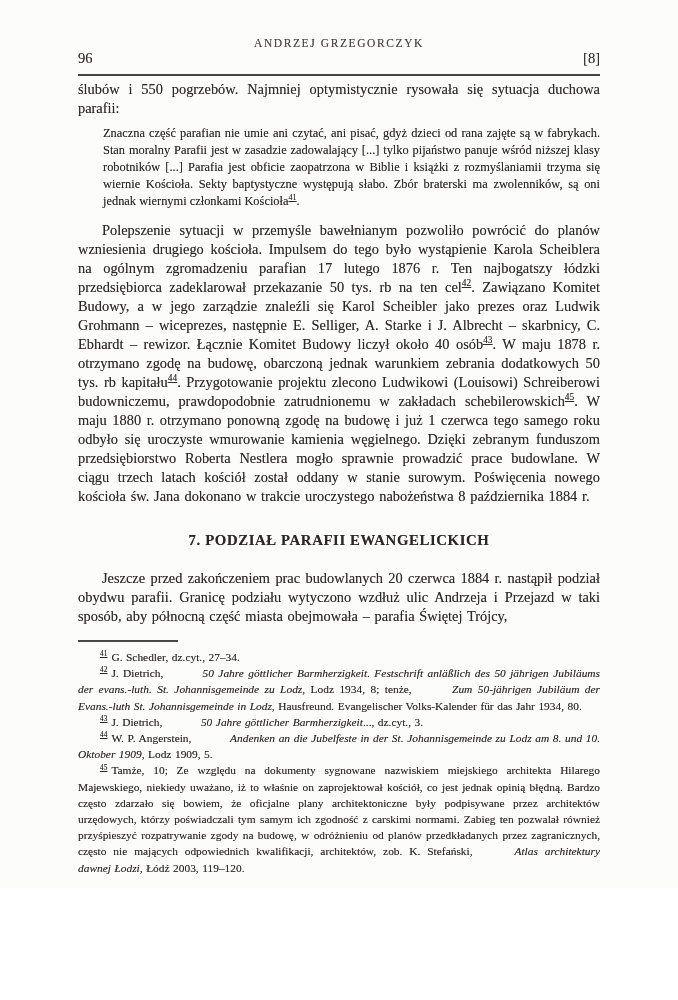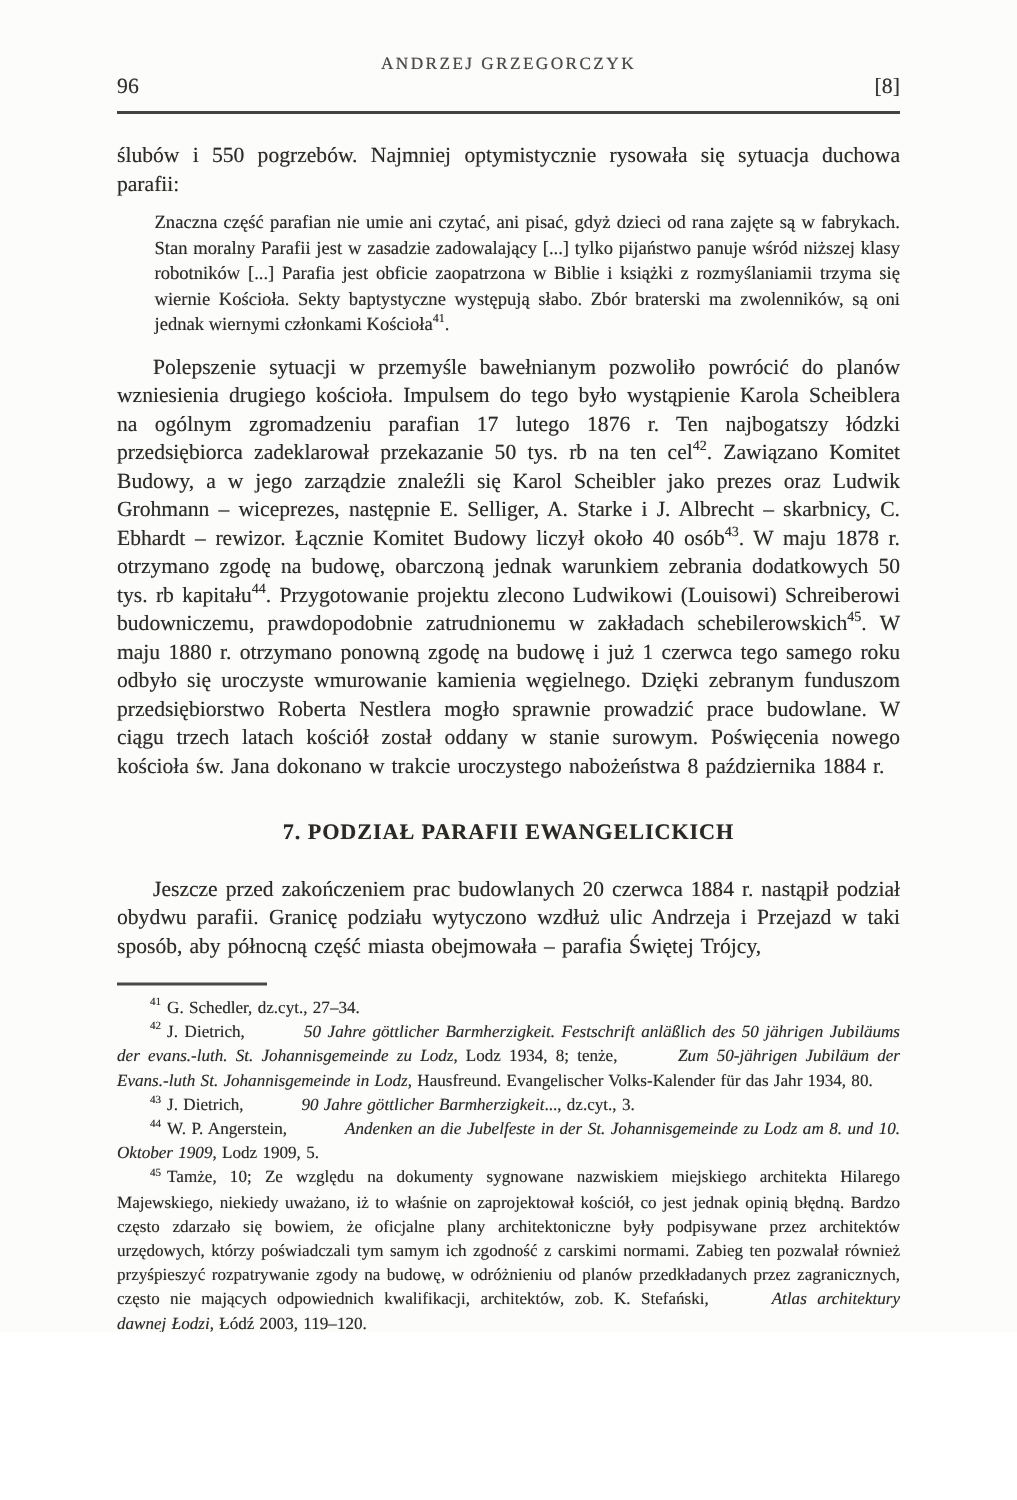--- a/index.html
+++ b/index.html
@@ -41,21 +41,21 @@
     white-space: nowrap;
     color: #4a4845;
   }
   .body-p {
     margin: 0;
     font-size: 14.4px;
     line-height: 19px;
     text-align: justify;
     word-spacing: 0.08em;
   }
-  .p-intro { margin-top: 19px; }
+  .p-intro { margin-top: 4px; }
   .indent { text-indent: 24px; }
   .quote {
     margin: 7px 0 0 25px;
     font-size: 12.4px;
     line-height: 17px;
     text-align: justify;
   }
   .p-main { margin-top: 11px; }
   .section-heading {
     margin: 26px 0 0 0;
@@ -78,20 +78,21 @@
     font-size: 11.4px;
     line-height: 16.2px;
     text-align: justify;
     text-indent: 22px;
     word-spacing: 0.06em;
   }
   sup {
     font-size: 0.65em;
     line-height: 0;
     vertical-align: super;
+    text-decoration: underline;
   }
   .footnote > sup { margin-right: 4px; }
   i { font-style: italic; margin-left: 35px; }
 </style>
 </head>
 <body>
 
 <div class="page">
 
   <header class="running-head">
@@ -112,20 +113,20 @@
     <p class="body-p indent p-after">Jeszcze przed zakończeniem prac budowlanych 20 czerwca 1884 r. nastąpił podział obydwu parafii. Granicę podziału wytyczono wzdłuż ulic Andrzeja i Przejazd w taki sposób, aby północną część miasta obejmowała – parafia Świętej Trójcy,</p>
   </main>
 
   <footer class="footnotes">
     <div class="fn-rule"></div>
 
     <p class="footnote"><sup>41</sup><span><span>G. Schedler, dz.cyt., 27–34.</span></span></p>
 
     <p class="footnote"><sup>42</sup><span><span>J. Dietrich, </span><i>50 Jahre göttlicher Barmherzigkeit. Festschrift anläßlich des 50 jährigen Jubiläums der evans.-luth. St. Johannisgemeinde zu Lodz</i><span>, Lodz 1934, 8; tenże, </span><i>Zum 50-jährigen Jubiläum der Evans.-luth St. Johannisgemeinde in Lodz</i><span>, Hausfreund. Evangelischer Volks-Kalender für das Jahr 1934, 80.</span></span></p>
 
-    <p class="footnote"><sup>43</sup><span><span>J. Dietrich, </span><i>90 Jahre göttlicher Barmherzigkeit</i><span>..., dz.cyt., 3.</span></span></p>
+    <p class="footnote"><sup>43</sup><span><span>J. Dietrich, </span><i>50 Jahre göttlicher Barmherzigkeit</i><span>..., dz.cyt., 3.</span></span></p>
 
     <p class="footnote"><sup>44</sup><span><span>W. P. Angerstein, </span><i>Andenken an die Jubelfeste in der St. Johannisgemeinde zu Lodz am 8. und 10. Oktober 1909</i><span>, Lodz 1909, 5.</span></span></p>
 
     <p class="footnote"><sup>45</sup><span><span>Tamże, 10; Ze względu na dokumenty sygnowane nazwiskiem miejskiego architekta Hilarego Majewskiego, niekiedy uważano, iż to właśnie on zaprojektował kościół, co jest jednak opinią błędną. Bardzo często zdarzało się bowiem, że oficjalne plany architektoniczne były podpisywane przez architektów urzędowych, którzy poświadczali tym samym ich zgodność z carskimi normami. Zabieg ten pozwalał również przyśpieszyć rozpatrywanie zgody na budowę, w odróżnieniu od planów przedkładanych przez zagranicznych, często nie mających odpowiednich kwalifikacji, architektów, zob. K. Stefański, </span><i>Atlas architektury dawnej Łodzi</i><span>, Łódź 2003, 119–120.</span></span></p>
   </footer>
 
 </div>
 
 </body></html>

